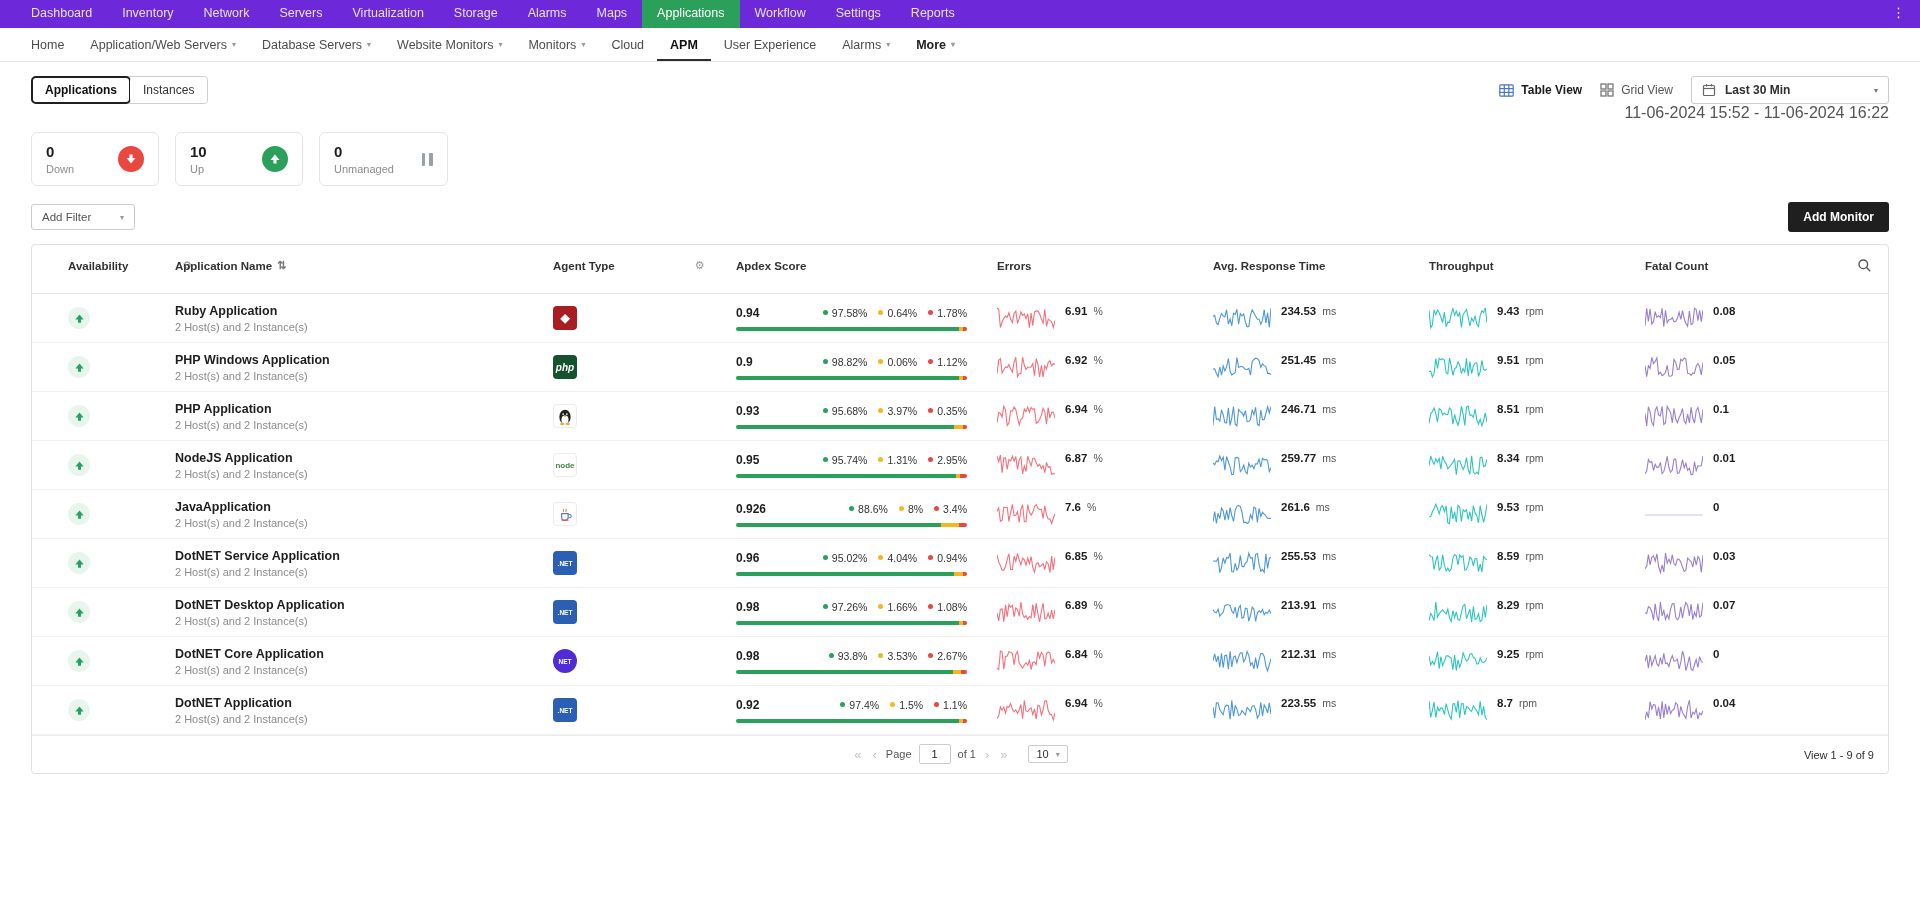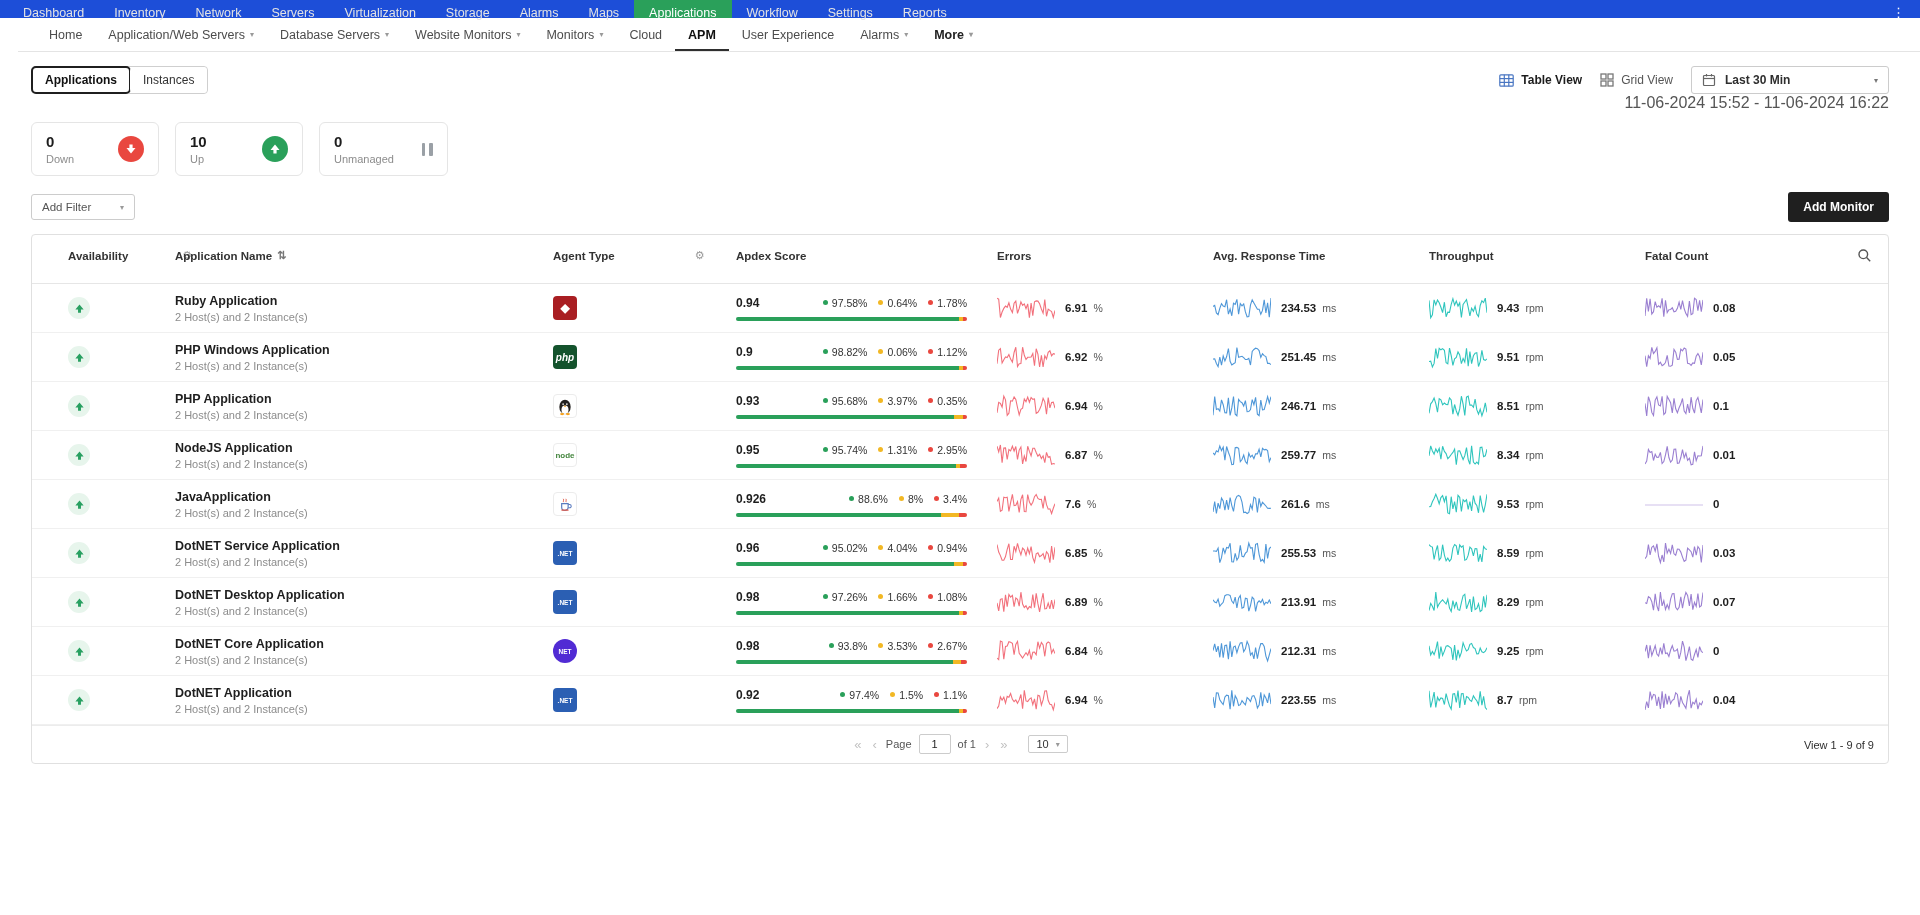--- a/index.html
+++ b/index.html
@@ -1,26 +1,26 @@
 <!DOCTYPE html>
 <html><head>
 <meta charset="utf-8">
 <style>
   * { margin:0; padding:0; box-sizing:border-box; }
   html,body { width:1920px; height:915px; background:#fff; overflow:hidden;
               font-family:"Liberation Sans", sans-serif; }
 
   
-  .topnav { height:18px; background:#1d4ed8; display:flex; align-items:stretch; padding-left:8px; }
+  .topnav { height:28px; background:#6d28d9; display:flex; align-items:stretch; padding-left:16px; }
   .topnav-item { color:#e3e3e3; font-size:12.5px; line-height:26px; padding:0 15px; cursor:pointer; white-space:nowrap; }
   .topnav-item.active { background:#2aa05a; color:#fff; }
   .kebab { margin-left:auto; color:#fff; line-height:26px; padding:0 14px; font-size:13px; letter-spacing:1px; cursor:pointer; }
 
   
-  .subnav { height:34px; display:flex; align-items:stretch; padding:0 18px; border-bottom:1px solid #e4e4e4;margin-left:18px; }
+  .subnav { height:34px; display:flex; align-items:stretch; padding:0 18px; border-bottom:1px solid #e4e4e4; }
   .subnav-item { display:flex; align-items:center; gap:5px; padding:0 13px; font-size:12.5px; color:#4c4c4c; cursor:pointer; white-space:nowrap; }
   .subnav-item.active { color:#101010; font-weight:700; box-shadow:inset 0 -2px 0 #2f2f2f; }
   .subnav-item.more { color:#222; font-weight:700; }
   .chev { font-size:8px; color:#9a9a9a; }
 
   .main { padding:0 31px; }
 
   
   .row1 { margin-top:14px; display:flex; justify-content:space-between; align-items:flex-start; }
   .toggle { display:flex; border:1px solid #cfcfcf; border-radius:4px; background:#fff; }
@@ -89,21 +89,21 @@
   .apdex-top { display:flex; justify-content:space-between; align-items:center; }
   .apdex-val { font-size:12px; font-weight:700; color:#1e1e1e; }
   .apdex-dots { display:flex; gap:11px; font-size:10.5px; color:#333; }
   .dotgrp { display:inline-flex; align-items:center; gap:4px; }
   .bullet { display:inline-block; width:5px; height:5px; border-radius:50%; }
   .b-green { background:#2aa05a; } .b-yellow { background:#f2b824; } .b-red { background:#e9473f; }
   .apdex-bar { margin-top:7px; height:4px; border-radius:2px; display:flex; overflow:hidden; background:#eee; }
   .seg { display:block; height:100%; }
   .s-green { background:#2aa05a; } .s-yellow { background:#f2b824; } .s-red { background:#e9473f; }
 
-  .metric { display:flex; align-items:center; gap:10px; }
+  .metric { display:flex; align-items:flex-start; gap:10px; }
   .spark { flex:none; }
   .mval { font-size:11.5px; font-weight:700; color:#1e1e1e; }
   .munit { font-size:10.5px; color:#555; margin-left:-4px; }
 
   
   .tfoot { position:relative; display:flex; align-items:center; justify-content:center; gap:7px;
            padding:8px 0 9px; border-top:1px solid #ececec; font-size:11px; color:#555; }
   .pgicon { color:#c2c2c2; font-size:13px; cursor:pointer; padding:0 2px; }
   .page-input { width:32px; height:20px; border:1px solid #ccc; border-radius:2px; text-align:center;
                 font-size:11px; font-family:inherit; color:#222; }

